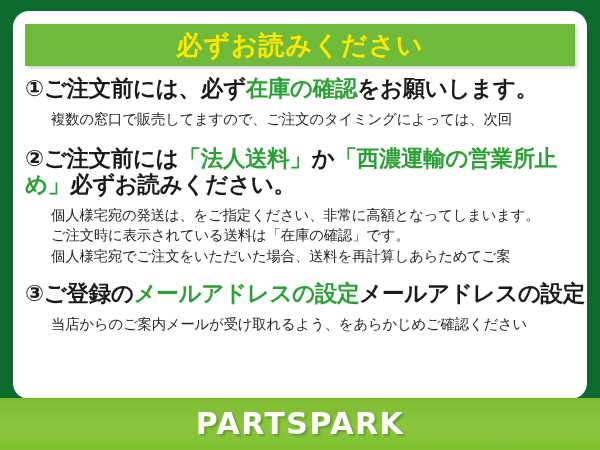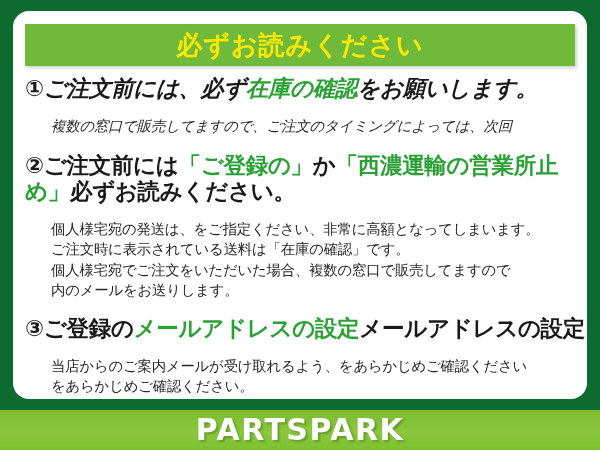--- a/index.html
+++ b/index.html
@@ -73,42 +73,42 @@
     letter-spacing: -0.3px;
     white-space: nowrap;
   }
   .item-heading.wrap {
     white-space: normal;
   }
   .hl {
     color: #2ba035;
   }
   .item-body {
-    margin: 15px 0 0 26px;
+    margin: 8px 0 0 26px;
     color: #262626;
     font-size: 14.4px;
     font-weight: normal;
     line-height: 1.42;
     letter-spacing: -0.2px;
   }
   .item-body div {
     white-space: nowrap;
   }
 
-  .item-1 { margin-top: 0px; font-style: italic; }
+  .item-1 { margin-top: 0px; }
   .item-2 { margin-top: 15px; }
   .item-3 { margin-top: 14px; }
 
   
   .footer {
     position: absolute;
     left: 0;
     right: 0;
     bottom: 0;
-    height: 40px;
+    height: 52px;
     background: linear-gradient(to bottom, #7dbb2e 0%, #8cc63f 55%, #7ec02f 100%);
     display: flex;
     align-items: center;
     justify-content: center;
   }
   .footer-logo {
     color: #ffffff;
     font-size: 30px;
     font-weight: bold;
     letter-spacing: 1.5px;
@@ -130,34 +130,32 @@
     <div class="items">
 
       <div class="item item-1">
         <div class="item-heading"><span>①</span><span>ご注文前には、必ず</span><span class="hl">在庫の確認</span><span>をお願いします。</span></div>
         <div class="item-body">
           <div>複数の窓口で販売してますので、ご注文のタイミングによっては、次回</div>
         </div>
       </div>
 
       <div class="item item-2">
-        <div class="item-heading wrap"><span>②</span><span>ご注文前には</span><span class="hl">「ご登録の」</span><span>か</span><span class="hl">「西濃運輸の営業所止め」</span><span>必ずお読みください。</span></div>
+        <div class="item-heading wrap"><span>②</span><span>ご注文前には</span><span class="hl">「法人送料」</span><span>か</span><span class="hl">「西濃運輸の営業所止め」</span><span>必ずお読みください。</span></div>
         <div class="item-body">
           <div>個人様宅宛の発送は、をご指定ください、非常に高額となってしまいます。</div>
           <div>ご注文時に表示されている送料は「在庫の確認」です。</div>
-          <div>個人様宅宛でご注文をいただいた場合、複数の窓口で販売してますので</div>
-          <div>内のメールをお送りします。</div>
+          <div>個人様宅宛でご注文をいただいた場合、送料を再計算しあらためてご案</div>
         </div>
       </div>
 
       <div class="item item-3">
         <div class="item-heading"><span>③</span><span>ご登録の</span><span class="hl">メールアドレスの設定</span><span>メールアドレスの設定。</span></div>
         <div class="item-body">
           <div>当店からのご案内メールが受け取れるよう、をあらかじめご確認ください</div>
-          <div>をあらかじめご確認ください。</div>
         </div>
       </div>
 
     </div>
   </div>
 
   <div class="footer">
     <div class="footer-logo">PARTSPARK</div>
   </div>
 

